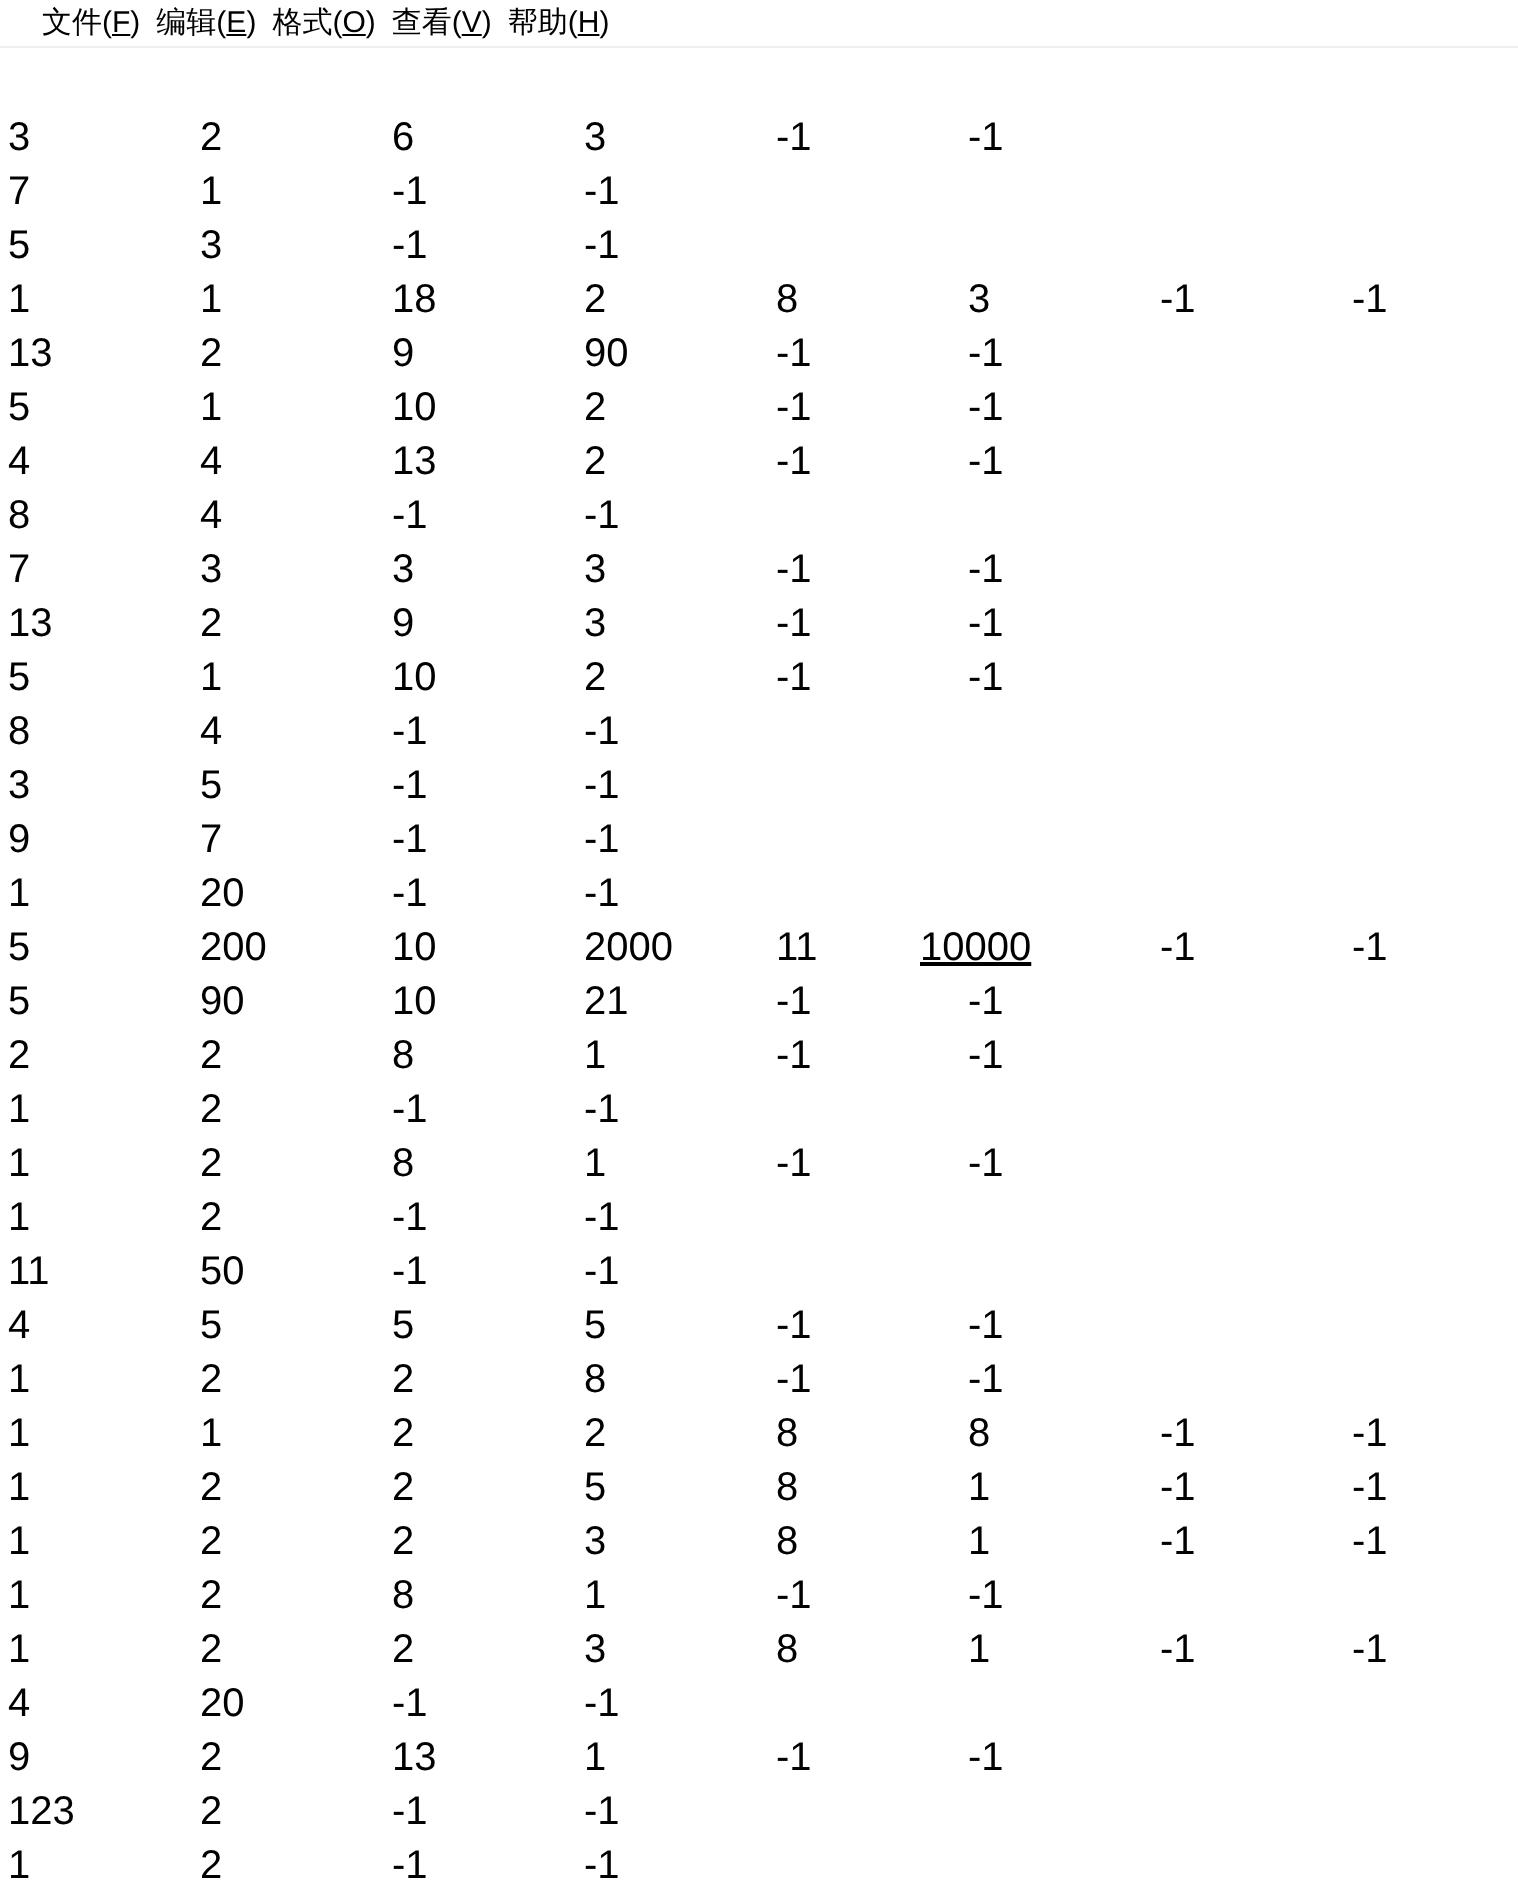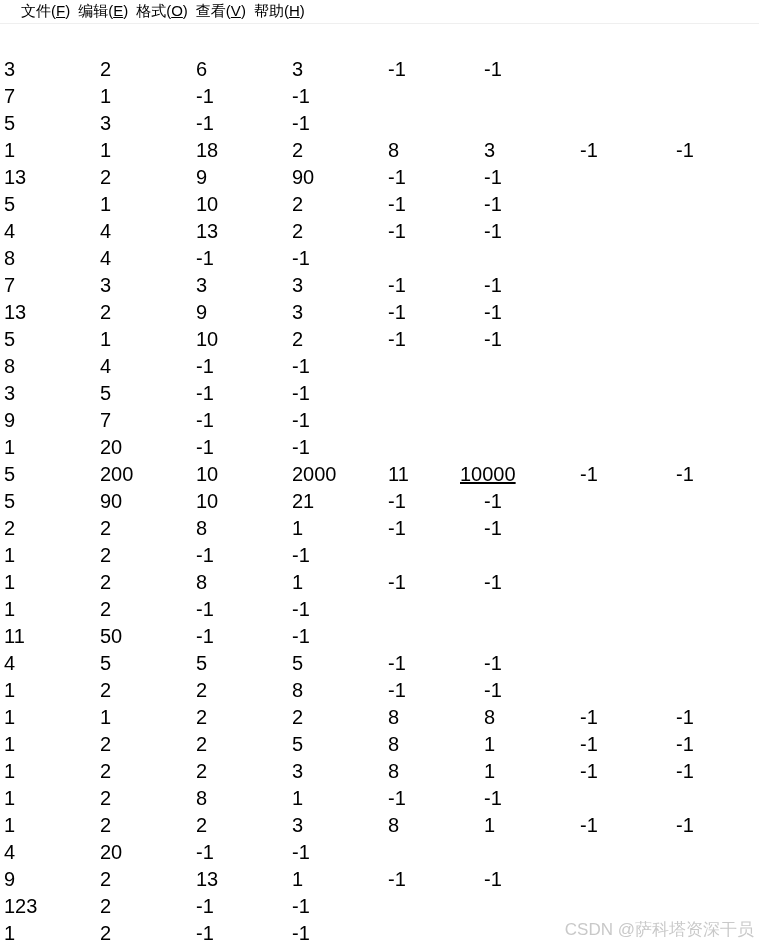--- a/index.html
+++ b/index.html
@@ -326,15 +326,14 @@
         <span class="cell" style="left: 292px;">-1</span>
       </div>
       <div class="line">
         <span class="cell" style="left: 4px;">1</span>
         <span class="cell" style="left: 100px;">2</span>
         <span class="cell" style="left: 196px;">-1</span>
         <span class="cell" style="left: 292px;">-1</span>
       </div>
     </div>
 
-  <div class="watermark">CSDN @萨科塔资深干员</div>
 
 </div>
 
 </body></html>

